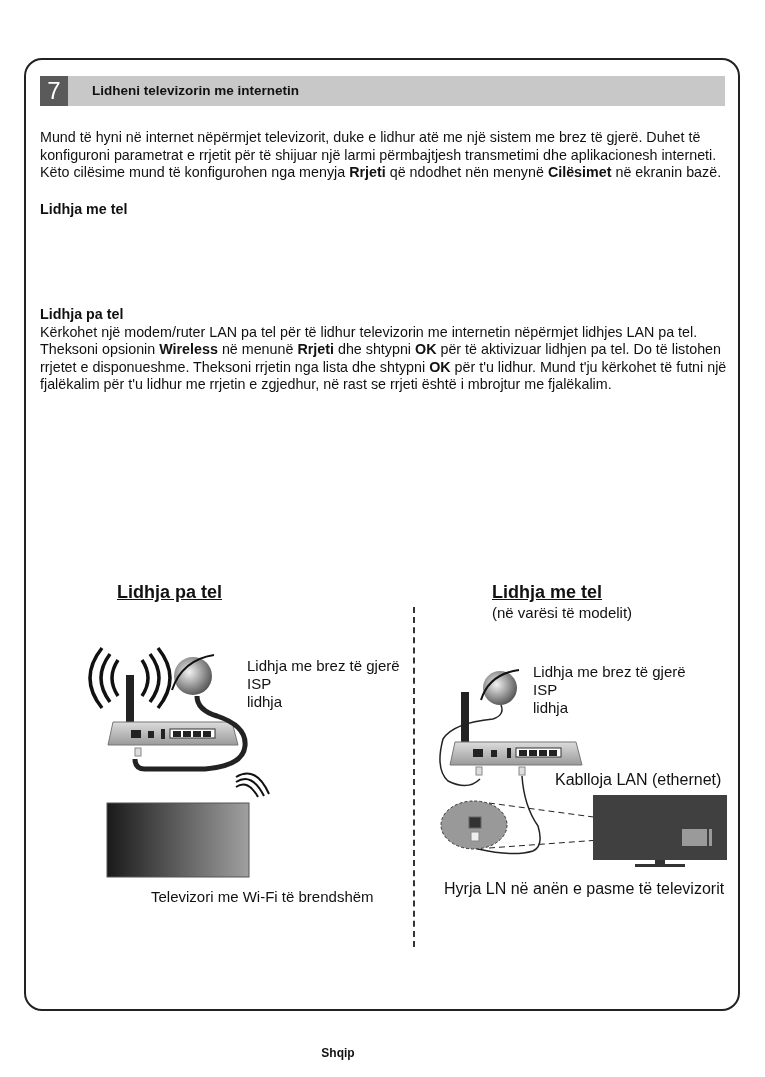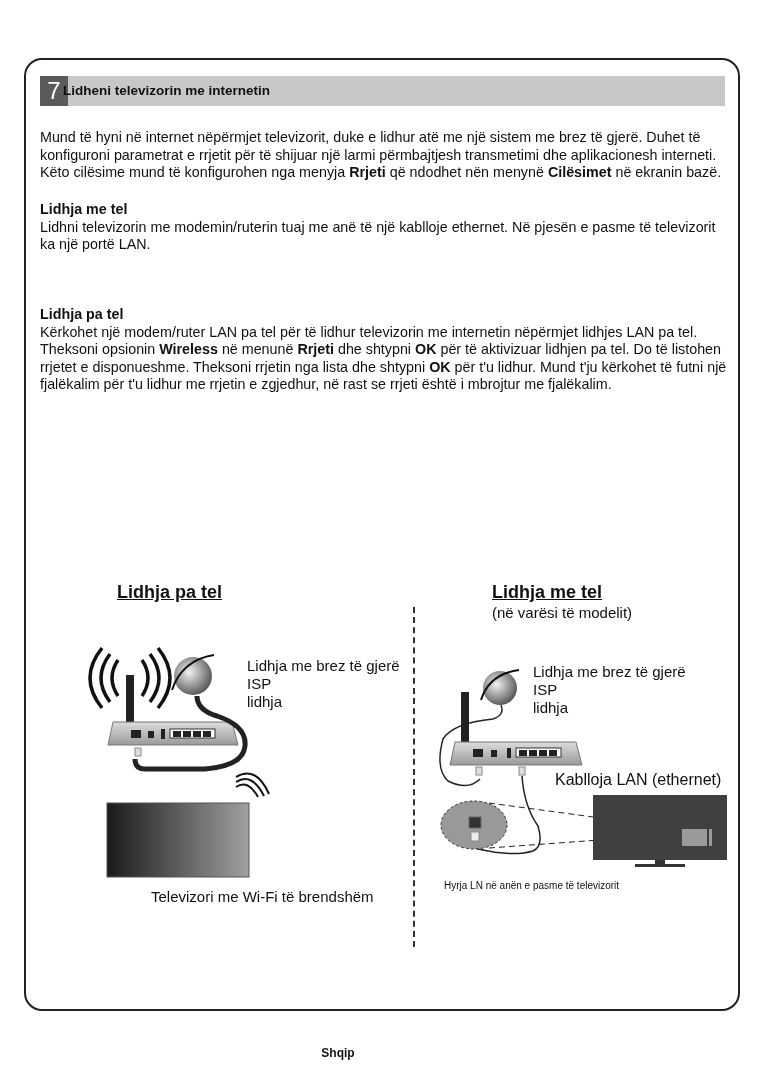--- a/index.html
+++ b/index.html
@@ -1,20 +1,20 @@
 <!DOCTYPE html>
 <html><head>
 <meta charset="utf-8">
 <style>
   html,body{margin:0;padding:0;background:#fff;}
   body{width:765px;height:1077px;position:relative;overflow:hidden;font-family:"Liberation Sans",sans-serif;color:#111;}
   .frame{position:absolute;left:24px;top:58px;width:716px;height:953px;border:2px solid #222;border-radius:18px;box-sizing:border-box;}
   .hdr{position:absolute;left:40px;top:76px;width:685px;height:30px;background:#c8c8c8;}
   .hdr-num{position:absolute;left:0;top:0;width:28px;height:30px;background:#5a5a5a;color:#fff;font-size:24px;line-height:30px;text-align:center;}
-  .hdr-title{position:absolute;left:23px;top:0;line-height:30px;font-size:13.5px;font-weight:bold;}
+  .hdr-title{position:absolute;left:52px;top:0;line-height:30px;font-size:13.5px;font-weight:bold;}
   .txt{position:absolute;left:40px;width:690px;font-size:14.3px;line-height:17.6px;}
   .txt p{margin:0;}
   .sub{font-weight:bold;}
   b{font-weight:bold;}
   .dlabel{position:absolute;font-size:15px;}
   .dtitle{position:absolute;font-size:18px;font-weight:bold;text-decoration:underline;}
   .divider{position:absolute;left:413px;top:607px;height:340px;border-left:2px dashed #333;}
   .footer{position:absolute;left:0;width:676px;top:1046px;text-align:center;font-size:12px;font-weight:bold;}
   svg{position:absolute;left:0;top:0;}
 </style>
@@ -27,21 +27,20 @@
   <div class="hdr-num">7</div>
   <div class="hdr-title">Lidheni televizorin me internetin</div>
 </div>
 
 <div class="txt" style="top:113px;margin-top:16px;">
   <p id="intro-p"><span>Mund të hyni në internet nëpërmjet televizorit, duke e lidhur atë me një sistem me brez të gjerë. Duhet të konfiguroni parametrat e rrjetit për të shijuar një larmi përmbajtjesh transmetimi dhe aplikacionesh interneti. Këto cilësime mund të konfigurohen nga menyja </span><b>Rrjeti</b><span> që ndodhet nën menynë </span><b>Cilësimet</b><span> në ekranin bazë.</span></p>
 </div>
 
 <div class="txt" style="top:201px;">
   <p class="sub">Lidhja me tel</p>
-  <p>Lidhni televizorin me modemin/ruterin tuaj me anë të një kablloje ethernet. Në pjesën e pasme të televizorit ka një portë LAN.</p>
 </div>
 
 <div class="txt" style="top:306px;">
   <p class="sub">Lidhja pa tel</p>
   <p id="wireless-p"><span>Kërkohet një modem/ruter LAN pa tel për të lidhur televizorin me internetin nëpërmjet lidhjes LAN pa tel. Theksoni opsionin </span><b>Wireless</b><span> në menunë </span><b>Rrjeti</b><span> dhe shtypni </span><b>OK</b><span> për të aktivizuar lidhjen pa tel. Do të listohen rrjetet e disponueshme. Theksoni rrjetin nga lista dhe shtypni </span><b>OK</b><span> për t'u lidhur. Mund t'ju kërkohet të futni një fjalëkalim për t'u lidhur me rrjetin e zgjedhur, në rast se rrjeti është i mbrojtur me fjalëkalim.</span></p>
 </div>
 
 <div class="dtitle" style="left:117px;top:582px;">Lidhja pa tel</div>
 <div class="dtitle" style="left:492px;top:582px;">Lidhja me tel</div>
 <div class="dlabel" style="left:492px;top:604px;">(në varësi të modelit)</div>
@@ -50,21 +49,21 @@
   <div>Lidhja me brez të gjerë</div>
   <div>ISP</div>
   <div>lidhja</div>
 </div>
 <div class="dlabel" style="left:533px;top:663px;line-height:18px;">
   <div>Lidhja me brez të gjerë</div>
   <div>ISP</div>
   <div>lidhja</div>
 </div>
 <div class="dlabel" style="left:555px;top:771px;font-size:16px;">Kabl­loja LAN (ethernet)</div>
-<div class="dlabel" style="left:444px;top:880px;font-size:10px;">Hyrja LN në anën e pasme të televizorit</div>
+<div class="dlabel" style="left:444px;top:880px;font-size:16px;">Hyrja LN në anën e pasme të televizorit</div>
 <div class="dlabel" style="left:151px;top:888px;">Televizori me Wi-Fi të brendshëm</div>
 
 <div class="divider"></div>
 
 <svg width="765" height="1077">
   <defs>
     <linearGradient id="tvgrad" x1="0" x2="1" y1="0" y2="0">
       <stop offset="0" stop-color="#1a1a1a"></stop>
       <stop offset="1" stop-color="#a0a0a0"></stop>
     </linearGradient>

